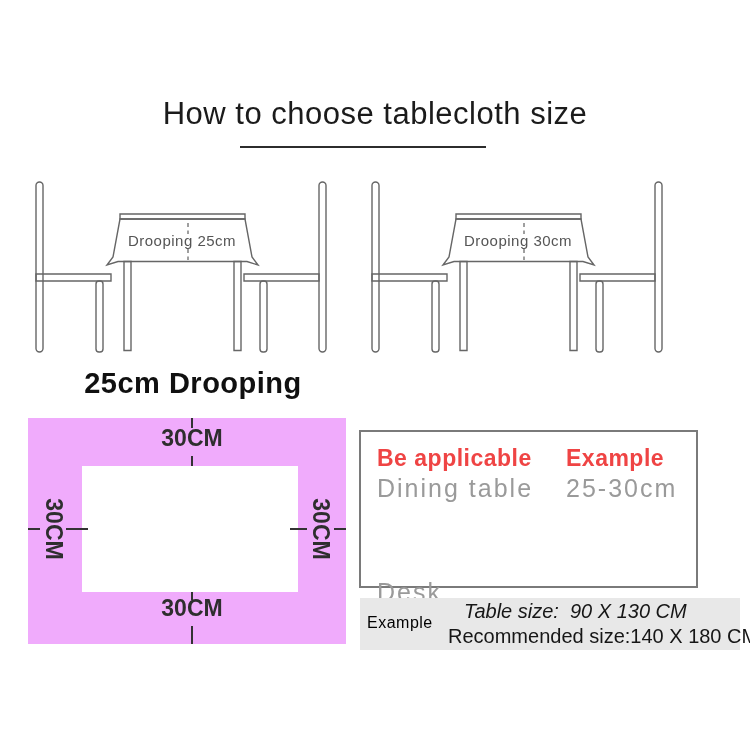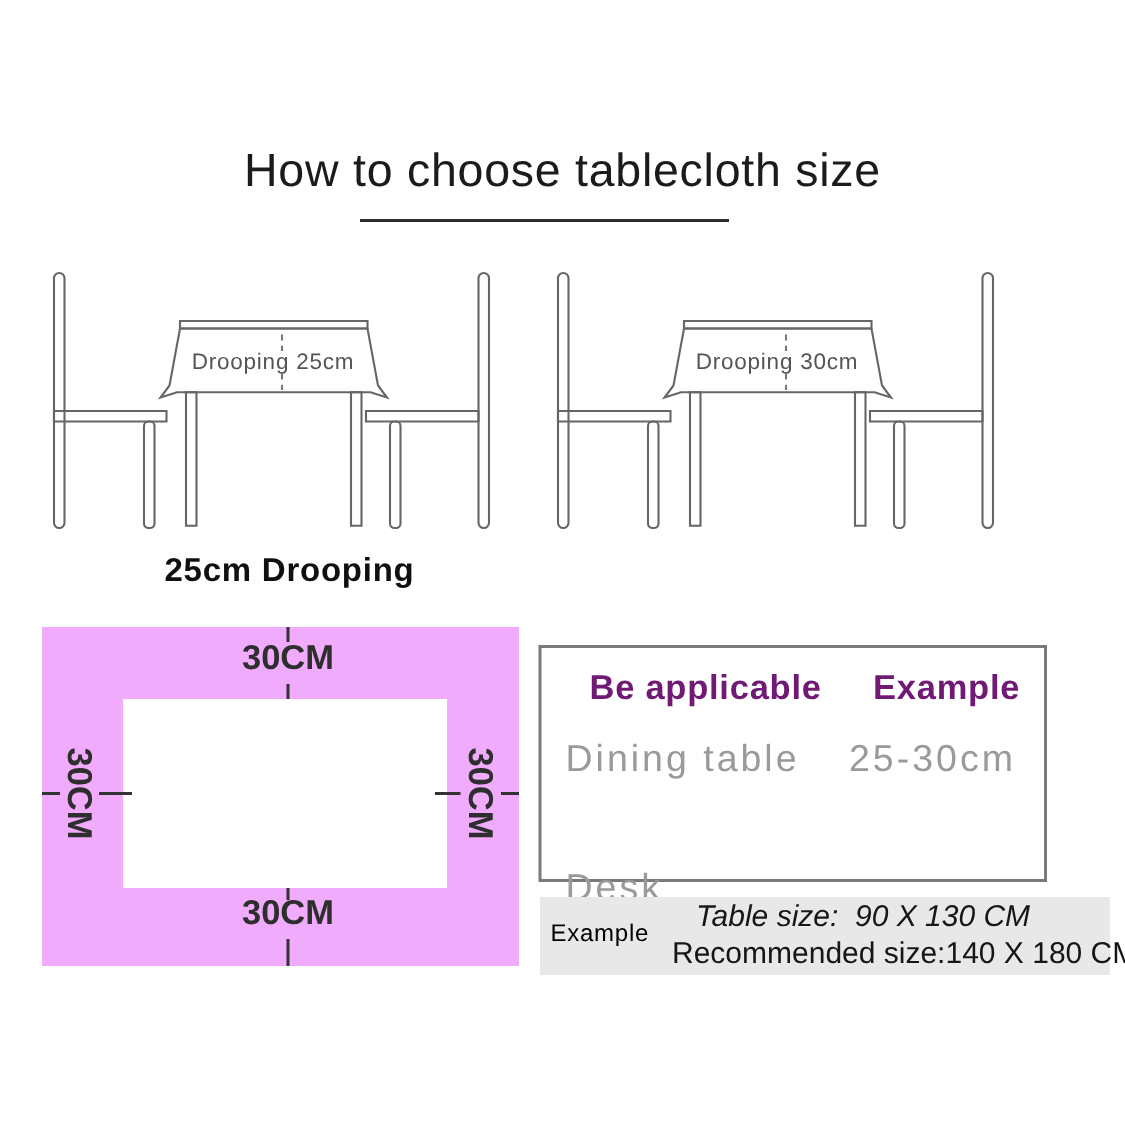--- a/index.html
+++ b/index.html
@@ -18,21 +18,21 @@
   .diagram{top:176px;width:320px;height:190px;}
   .diagram.left{left:16px;}
   .diagram.right{left:352px;}
   .diagram *{vector-effect:non-scaling-stroke;}
   .diagram text{
     font-family:"Liberation Sans", sans-serif;font-size:15px;fill:#555555;
     text-anchor:middle;letter-spacing:0.5px;
   }
   
   .caption{
-    top:367px;transform:translateX(-50%);font-size:22px;font-weight:bold;
+    top:367px;transform:translateX(-50%);font-size:29px;font-weight:bold;
     color:#101010;letter-spacing:0.5px;white-space:nowrap;
   }
   .caption.left{left:193px;}
   .caption.right{left:537px;}
   
   .size-panel{top:418px;left:28px;width:318px;height:226px;background:#f0abfc;}
   .table-top-rect{position:absolute;left:54px;top:48px;width:216px;height:126px;background:#ffffff;}
   .cm-label{
     position:absolute;font-size:23px;font-weight:bold;color:#2e2e2e;white-space:nowrap;
   }
@@ -41,24 +41,24 @@
   .cm-left{left:25px;top:111px;transform:translate(-50%,-50%) rotate(90deg);}
   .cm-right{left:292px;top:111px;transform:translate(-50%,-50%) rotate(90deg);}
   .dash-v{position:absolute;width:2px;background:#333;}
   .dash-h{position:absolute;height:2px;background:#333;}
   
   .spec-table{
     top:430px;left:359px;width:339px;height:158px;border:2px solid #7a7a7a;
     background:#ffffff;box-sizing:border-box;
   }
   .spec-cell{position:absolute;white-space:nowrap;}
-  .spec-head{font-size:23px;font-weight:bold;color:#701a75;letter-spacing:0.5px;margin-left:16px;}
+  .spec-head{font-size:23px;font-weight:bold;color:#ef4444;letter-spacing:0.5px;}
   .spec-val{font-size:25px;color:#9a9a9a;letter-spacing:2px;}
   .c1{left:16px;} .c2{left:205px;}
-  .r0{top:13px;} .r1{top:60px;} .r2{top:120px;margin-top:26px;}
+  .r0{top:13px;} .r1{top:42px;} .r2{top:120px;margin-top:26px;}
   
   .example-bar{top:598px;left:360px;width:380px;height:52px;background:#e8e8e8;}
   .example-label{position:absolute;left:7px;top:16px;font-size:16px;color:#000000;letter-spacing:0.5px;}
   .example-lines{position:absolute;left:88px;top:1px;width:292px;}
   .example-line{font-size:20px;color:#161616;white-space:pre;line-height:25px;}
   .example-line.first{padding-left:16px;font-style:italic;}
 </style>
 </head>
 <body>
 

